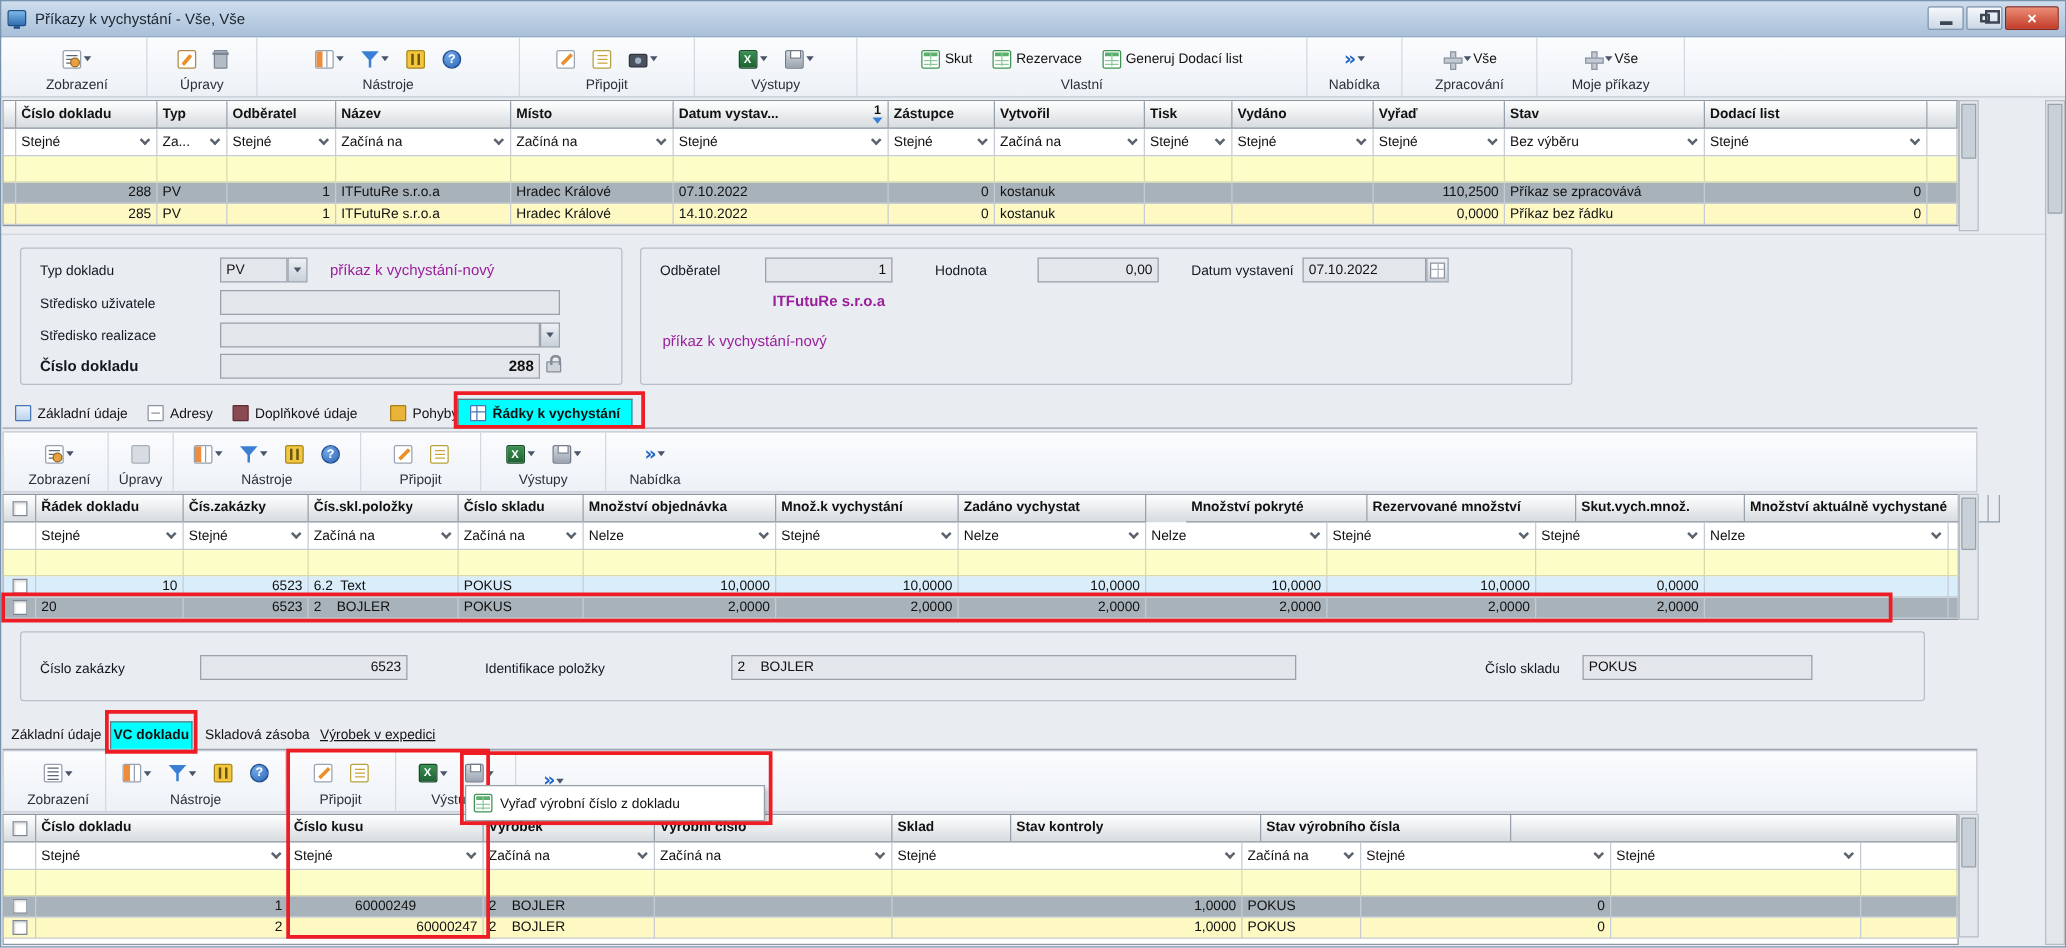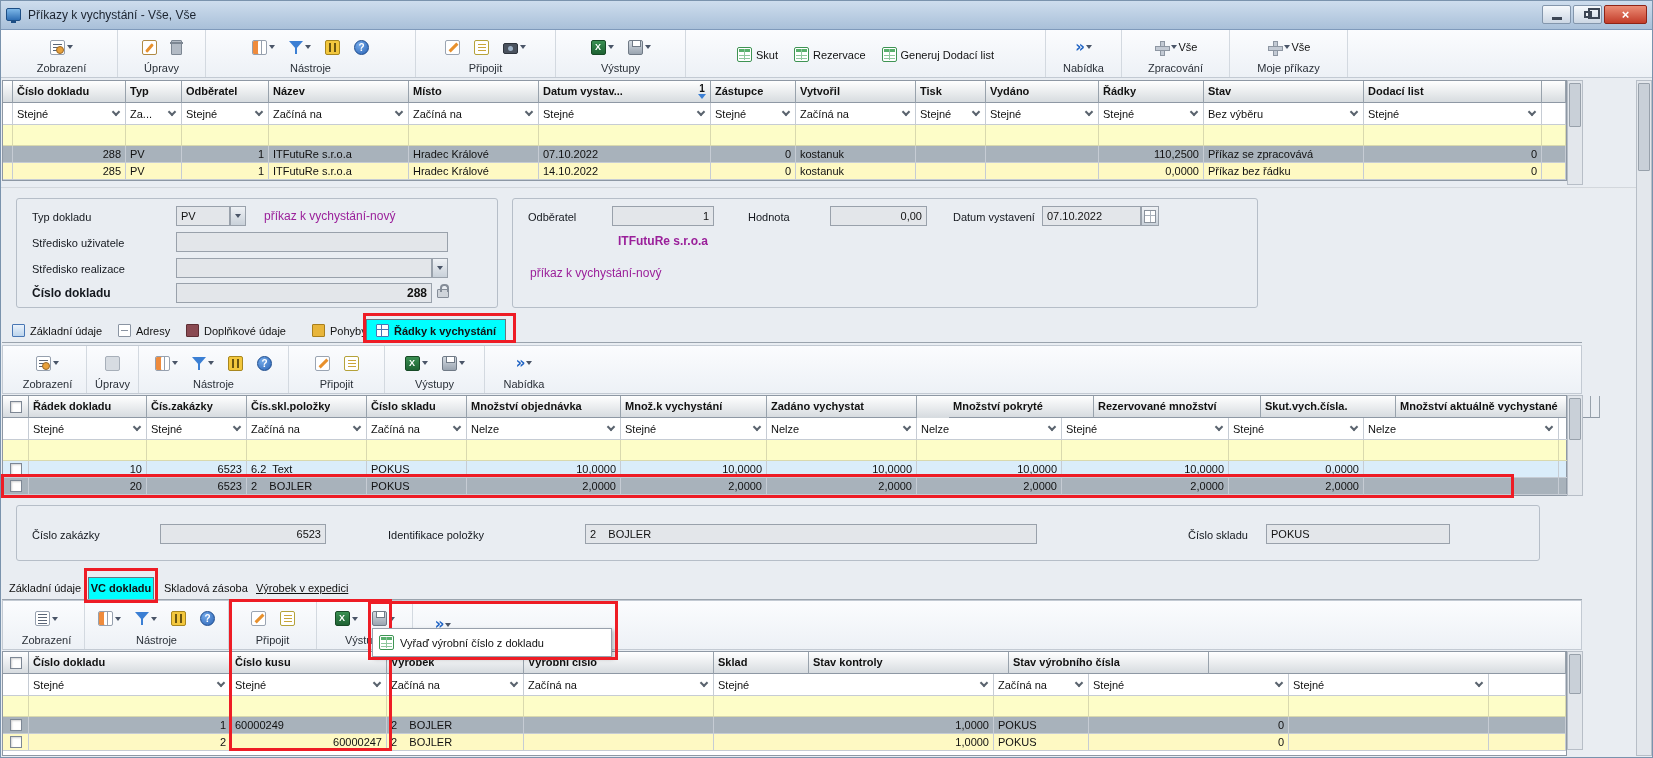--- a/index.html
+++ b/index.html
@@ -214,20 +214,21 @@
         </span>
       <span class="tb-textbtn">
           <span class="ic ic-table"></span>
           <span>Rezervace</span>
         </span>
       <span class="tb-textbtn">
           <span class="ic ic-table"></span>
           <span>Generuj Dodací list</span>
         </span>
     </div>
+    <div class="tb-label">Vlastní</div>
   </div>
   <div class="tbgroup" style="width:76px">
     <div class="tb-icons">
         <span class="tbbtn">
           <span class="chev">»</span>
           <span class="dd"></span>
         </span>
       </div>
     <div class="tb-label">Nabídka</div>
   </div>
@@ -259,21 +260,21 @@
       <div class="g-cell" style="width: 113px;"><span class="nowrap">Číslo dokladu</span></div>
       <div class="g-cell" style="width: 56px;"><span class="nowrap">Typ</span></div>
       <div class="g-cell" style="width: 87px;"><span class="nowrap">Odběratel</span></div>
       <div class="g-cell" style="width: 140px;"><span class="nowrap">Název</span></div>
       <div class="g-cell" style="width: 130px;"><span class="nowrap">Místo</span></div>
       <div class="g-cell" style="width: 172px;"><span class="nowrap">Datum vystav...</span><span class="sortwrap"><span class="sortnum">1</span><span class="sortarr"></span></span></div>
       <div class="g-cell" style="width: 85px;"><span class="nowrap">Zástupce</span></div>
       <div class="g-cell" style="width: 120px;"><span class="nowrap">Vytvořil</span></div>
       <div class="g-cell" style="width: 70px;"><span class="nowrap">Tisk</span></div>
       <div class="g-cell" style="width: 113px;"><span class="nowrap">Vydáno</span></div>
-      <div class="g-cell" style="width: 105px;"><span class="nowrap">Řádky</span></div>
+      <div class="g-cell" style="width: 105px;"><span class="nowrap">Vyřaď</span></div>
       <div class="g-cell" style="width: 160px;"><span class="nowrap">Stav</span></div>
       <div class="g-cell" style="width: 178px;"><span class="nowrap">Dodací list</span></div>
       <div class="g-cell" style="flex: 1 1 0%;"></div>
     </div>
     <div class="g-row g-filter">
       <div class="g-cell g-lead" style="width: 10px;"></div>
       <div class="g-cell" style="width: 113px;"><span class="nowrap">Stejné</span><span class="g-chev"></span></div>
       <div class="g-cell" style="width: 56px;"><span class="nowrap">Za...</span><span class="g-chev"></span></div>
       <div class="g-cell" style="width: 87px;"><span class="nowrap">Stejné</span><span class="g-chev"></span></div>
       <div class="g-cell" style="width: 140px;"><span class="nowrap">Začíná na</span><span class="g-chev"></span></div>
@@ -479,21 +480,21 @@
       <div class="g-cell g-lead" style="width: 26px;"><span class="cb"></span></div>
       <div class="g-cell" style="width: 118px;"><span class="nowrap">Řádek dokladu</span></div>
       <div class="g-cell" style="width: 100px;"><span class="nowrap">Čís.zakázky</span></div>
       <div class="g-cell" style="width: 120px;"><span class="nowrap">Čís.skl.položky</span></div>
       <div class="g-cell" style="width: 100px;"><span class="nowrap">Číslo skladu</span></div>
       <div class="g-cell" style="width: 154px;"><span class="nowrap">Množství objednávka</span></div>
       <div class="g-cell" style="width: 146px;"><span class="nowrap">Množ.k vychystání</span></div>
       <div class="g-cell" style="width: 150px;"><span class="nowrap">Zadáno vychystat</span></div>
       <div class="g-cell" style="width: 145px; margin-left: 32px;"><span class="nowrap">Množství pokryté</span></div>
       <div class="g-cell" style="width: 167px;"><span class="nowrap">Rezervované množství</span></div>
-      <div class="g-cell" style="width: 135px;"><span class="nowrap">Skut.vych.čísla.</span></div>
+      <div class="g-cell" style="width: 135px;"><span class="nowrap">Skut.vych.množ.</span></div>
       <div class="g-cell" style="width: 195px;"><span class="nowrap">Množství aktuálně vychystané</span></div>
       <div class="g-cell" style="flex: 1 1 0%;"></div>
     </div>
     <div class="g-row g-filter">
       <div class="g-cell g-lead" style="width: 26px;"></div>
       <div class="g-cell" style="width: 118px;"><span class="nowrap">Stejné</span><span class="g-chev"></span></div>
       <div class="g-cell" style="width: 100px;"><span class="nowrap">Stejné</span><span class="g-chev"></span></div>
       <div class="g-cell" style="width: 120px;"><span class="nowrap">Začíná na</span><span class="g-chev"></span></div>
       <div class="g-cell" style="width: 100px;"><span class="nowrap">Začíná na</span><span class="g-chev"></span></div>
       <div class="g-cell" style="width: 154px;"><span class="nowrap">Nelze</span><span class="g-chev"></span></div>
@@ -530,21 +531,21 @@
       <div class="g-cell" style="width: 146px; text-align: right;">10,0000</div>
       <div class="g-cell" style="width: 150px; text-align: right;">10,0000</div>
       <div class="g-cell" style="width: 145px; text-align: right;">10,0000</div>
       <div class="g-cell" style="width: 167px; text-align: right;">10,0000</div>
       <div class="g-cell" style="width: 135px; text-align: right;">0,0000</div>
       <div class="g-cell" style="width: 195px; text-align: right;"></div>
       <div class="g-cell" style="flex: 1 1 0%;"></div>
     </div>
     <div class="g-row g-data sel">
       <div class="g-cell g-lead" style="width: 26px;"><span class="cb"></span></div>
-      <div class="g-cell" style="width: 118px; text-align: right;">20</div>
+      <div class="g-cell" style="width: 118px; text-align: left;">20</div>
       <div class="g-cell" style="width: 100px; text-align: right;">6523</div>
       <div class="g-cell" style="width: 120px; text-align: left;">2    BOJLER</div>
       <div class="g-cell" style="width: 100px; text-align: left;">POKUS</div>
       <div class="g-cell" style="width: 154px; text-align: right;">2,0000</div>
       <div class="g-cell" style="width: 146px; text-align: right;">2,0000</div>
       <div class="g-cell" style="width: 150px; text-align: right;">2,0000</div>
       <div class="g-cell" style="width: 145px; text-align: right;">2,0000</div>
       <div class="g-cell" style="width: 167px; text-align: right;">2,0000</div>
       <div class="g-cell" style="width: 135px; text-align: right;">2,0000</div>
       <div class="g-cell" style="width: 195px; text-align: right;"></div>
@@ -674,21 +675,21 @@
       <div class="g-cell" style="width: 190px;"></div>
       <div class="g-cell" style="width: 280px;"></div>
       <div class="g-cell" style="width: 95px;"></div>
       <div class="g-cell" style="width: 200px;"></div>
       <div class="g-cell" style="width: 200px;"></div>
       <div class="g-cell" style="flex: 1 1 0%;"></div>
     </div>
     <div class="g-row g-data sel">
       <div class="g-cell g-lead" style="width: 26px;"><span class="cb"></span></div>
       <div class="g-cell" style="width: 202px; text-align: right;">1</div>
-      <div class="g-cell" style="width: 156px; text-align: left;">60000249</div>
+      <div class="g-cell" style="width: 156px; text-align: center;">60000249</div>
       <div class="g-cell" style="width: 137px; text-align: left;">2    BOJLER</div>
       <div class="g-cell" style="width: 190px; text-align: left;"></div>
       <div class="g-cell" style="width: 280px; text-align: right;">1,0000</div>
       <div class="g-cell" style="width: 95px; text-align: left;">POKUS</div>
       <div class="g-cell" style="width: 200px; text-align: right;">0</div>
       <div class="g-cell" style="width: 200px; text-align: left;"></div>
       <div class="g-cell" style="flex: 1 1 0%;"></div>
     </div>
     <div class="g-row g-data">
       <div class="g-cell g-lead" style="width: 26px;"><span class="cb"></span></div>

